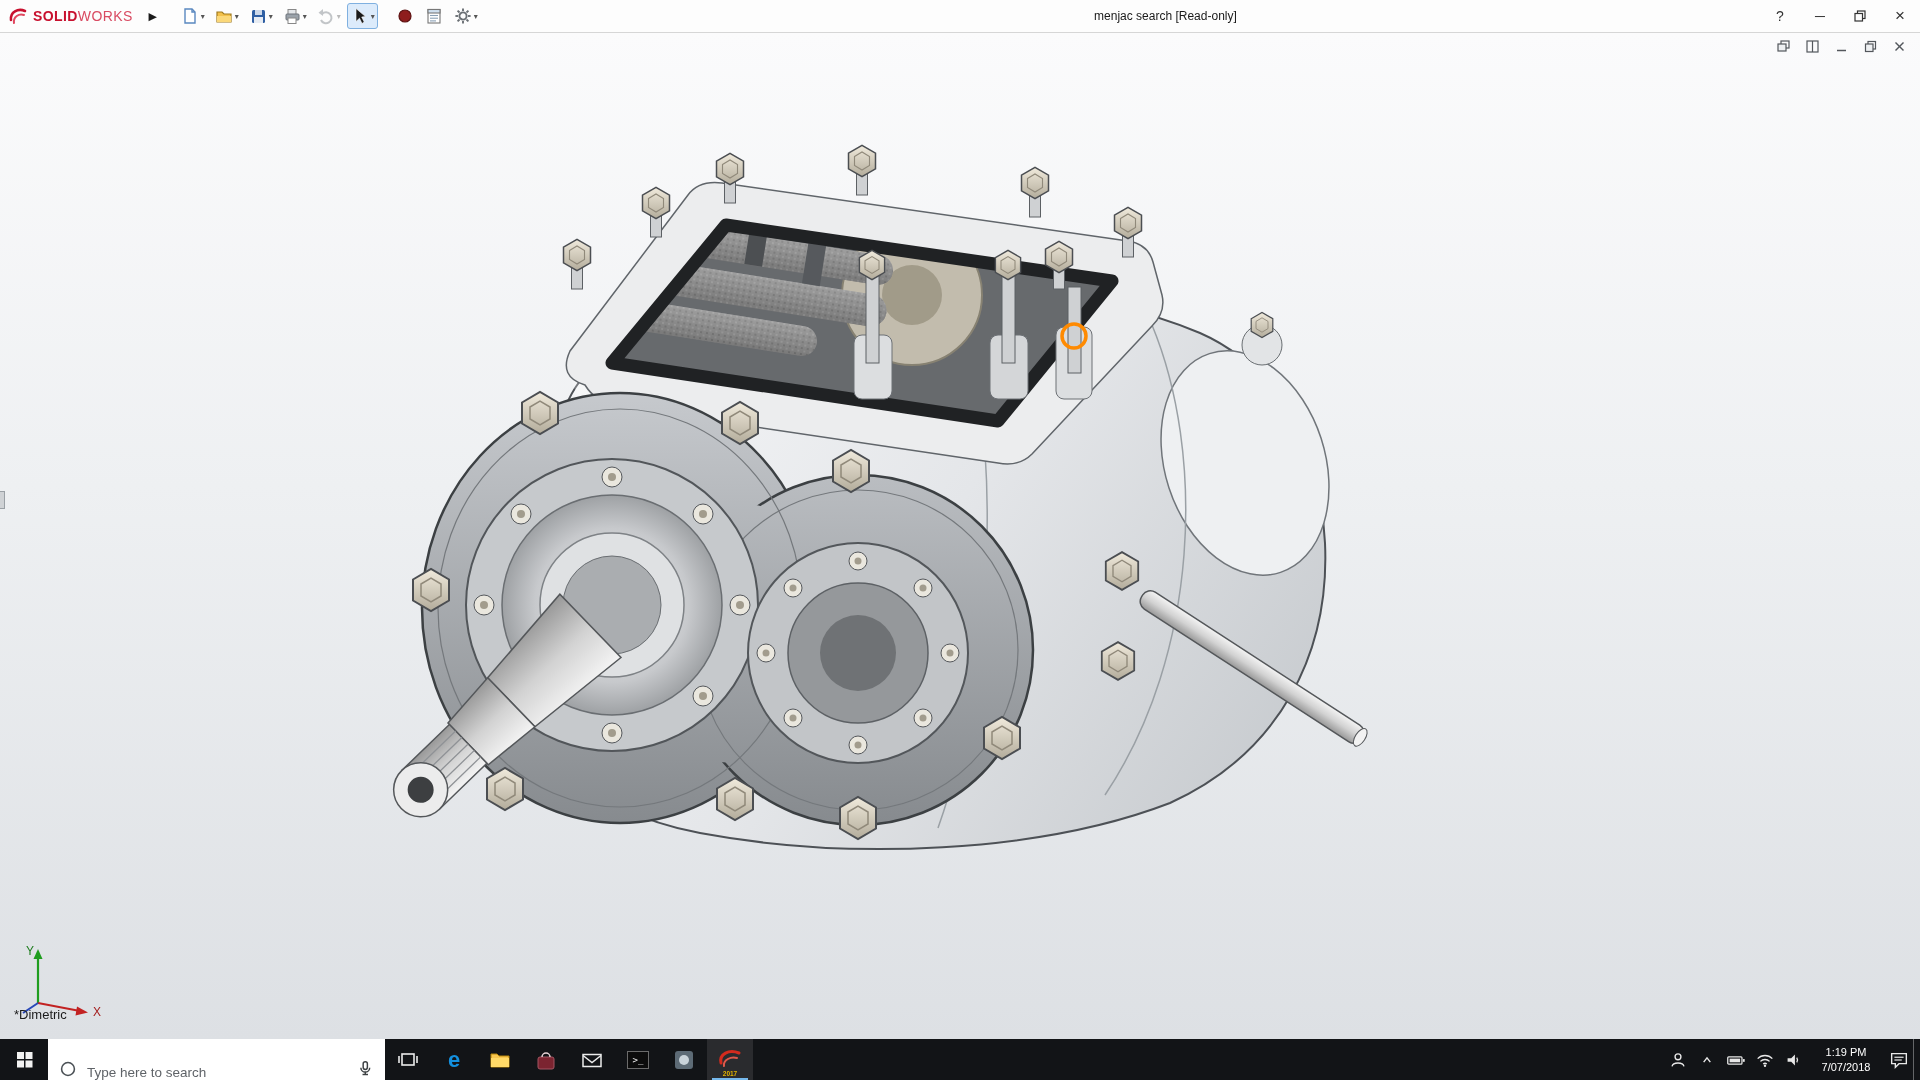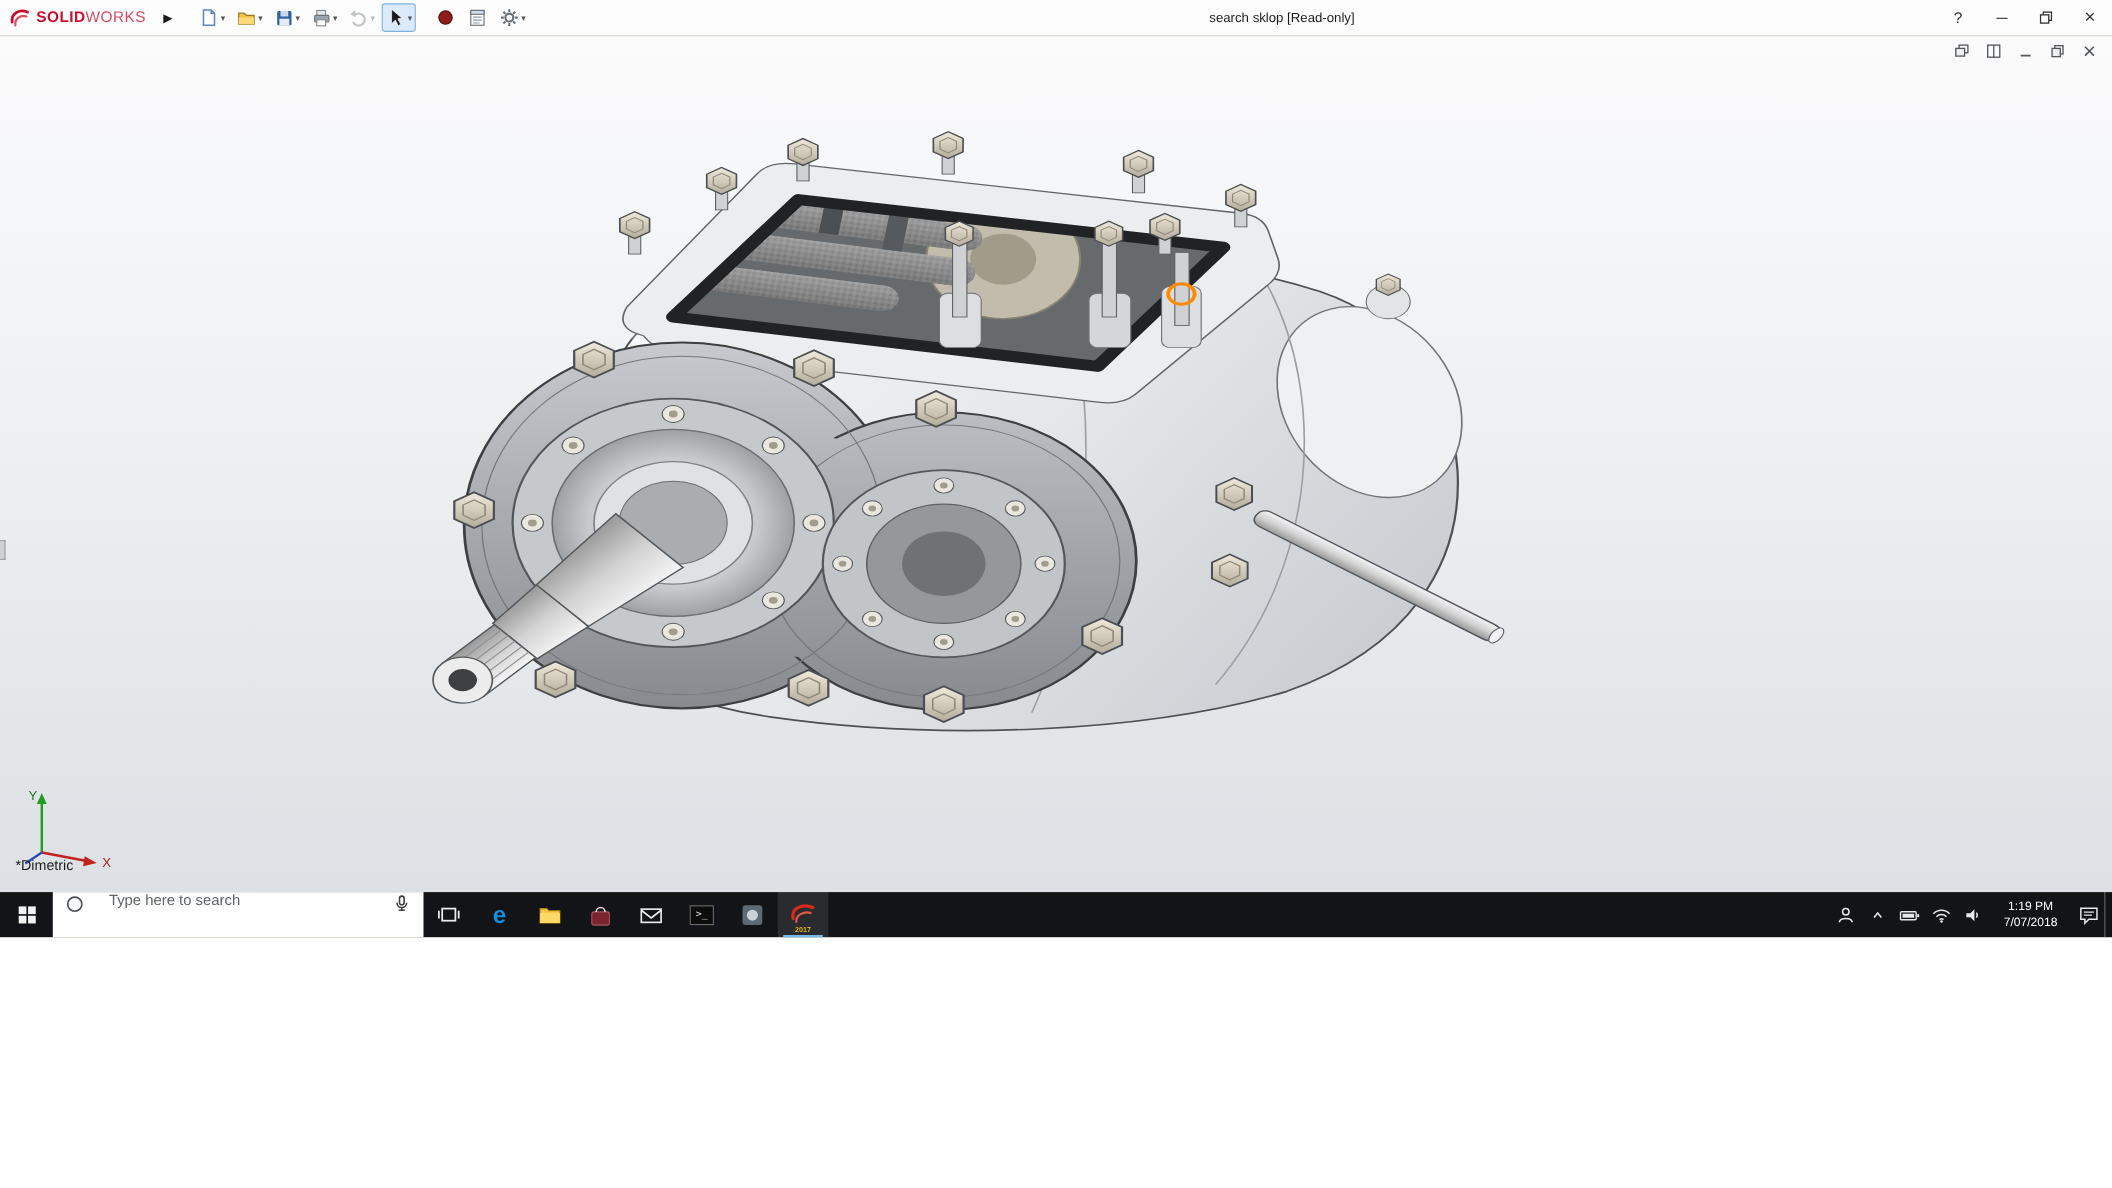--- a/index.html
+++ b/index.html
@@ -1,18 +1,18 @@
 <!DOCTYPE html>
 <html><head>
 <meta charset="utf-8">
 <style>
   *{box-sizing:border-box;margin:0;padding:0}
   html,body{width:1920px;height:1080px;overflow:hidden}
   body{font-family:"Liberation Sans",sans-serif;user-select:none}
-  .screen{position:relative;width:1920px;height:852px;background:#fef9c3}
+  .screen{position:relative;width:1920px;height:1080px;background:#14b8a6}
 
   
   .titlebar{position:absolute;top:0;left:0;right:0;height:33px;background:#fdfdfd;
     border-bottom:1px solid #d6d6d6;display:flex;align-items:center;z-index:30}
   .brand{display:flex;align-items:center;gap:5px;padding:0 10px 0 8px}
   .brand-bold{font-weight:bold;color:#c8102e;font-size:14px;letter-spacing:.4px}
   .brand-light{color:#d94b62;font-size:14px;letter-spacing:.4px}
   .flyout{font-size:11px;color:#1a1a1a;width:20px;text-align:center;cursor:pointer}
   .qat{display:flex;align-items:center;gap:3px;margin-left:14px}
   .tool{display:flex;align-items:center;height:26px;padding:0 2px;border:1px solid transparent;border-radius:3px;cursor:pointer}
@@ -32,21 +32,21 @@
   .doc-btn{width:22px;height:18px;display:flex;align-items:center;justify-content:center;cursor:pointer}
   .view-label{position:absolute;left:14px;bottom:17px;font-size:13px;color:#1c1c1c;z-index:4}
   .triad{position:absolute;left:8px;bottom:22px;z-index:4}
   .splitter{position:absolute;left:0;top:458px;width:5px;height:18px;background:#cfd2d5;
     border:1px solid #9aa0a5;border-left:none;z-index:4;cursor:col-resize}
 
   
   .taskbar{position:absolute;bottom:0;left:0;right:0;height:41px;background:#121417;
     display:flex;align-items:stretch;color:#e8e8e8;z-index:40}
   .tb-btn{width:48px;display:flex;align-items:center;justify-content:center;cursor:pointer}
-  .searchbox{width:337px;background:#ffffff;display:flex;align-items:flex-start;gap:20px;padding:0 9px;cursor:text}
+  .searchbox{width:337px;background:#ffffff;display:flex;align-items:flex-end;gap:8px;padding:0 9px;cursor:text}
   .searchbox input{flex:1;border:none;outline:none;font-size:13.5px;color:#333;background:transparent;font-family:inherit}
   .searchbox input::placeholder{color:#5f6368}
   .apps{display:flex}
   .app{position:relative;width:46px;display:flex;align-items:center;justify-content:center;cursor:pointer}
   .app.active{background:rgba(255,255,255,.10)}
   .run-indicator{position:absolute;bottom:0;left:5px;right:5px;height:2px;background:#76b9ed}
   .edge-glyph{font-size:22px;font-weight:bold;color:#1390df;line-height:1}
   .console-box{width:22px;height:18px;background:#0c0c0c;border:1px solid #6b6b6b;display:flex;align-items:center;justify-content:center}
   .console-box span{font-family:"DejaVu Sans Mono",monospace;font-size:9px;color:#efefef}
   .sw-year{position:absolute;bottom:3px;left:0;right:0;text-align:center;font-size:6.5px;font-weight:bold;color:#e2b400}
@@ -141,21 +141,21 @@
             <line x1="4.6" y1="4.6" x2="6.5" y2="6.5"></line>
               <line x1="13.5" y1="13.5" x2="15.4" y2="15.4"></line>
             <line x1="15.4" y1="4.6" x2="13.5" y2="6.5"></line>
               <line x1="6.5" y1="13.5" x2="4.6" y2="15.4"></line>
           </g>
         </svg>
         <span class="caret">▾</span>
       </div>
     </div>
 
-    <div class="doc-title">search sklop [Read-only]</div>
+    <div class="doc-title">menjac search [Read-only]</div>
 
     <div class="win-controls">
       <div class="win-btn">?</div>
       <div class="win-btn">─</div>
       <div class="win-btn">
         <svg width="12" height="12" viewBox="0 0 12 12">
           <rect x="3.5" y="1" width="7.5" height="7.5" fill="none" stroke="#333" stroke-width="1.2"></rect>
           <rect x="1" y="3.5" width="7.5" height="7.5" fill="#fdfdfd" stroke="#333" stroke-width="1.2"></rect>
         </svg>
       </div>

